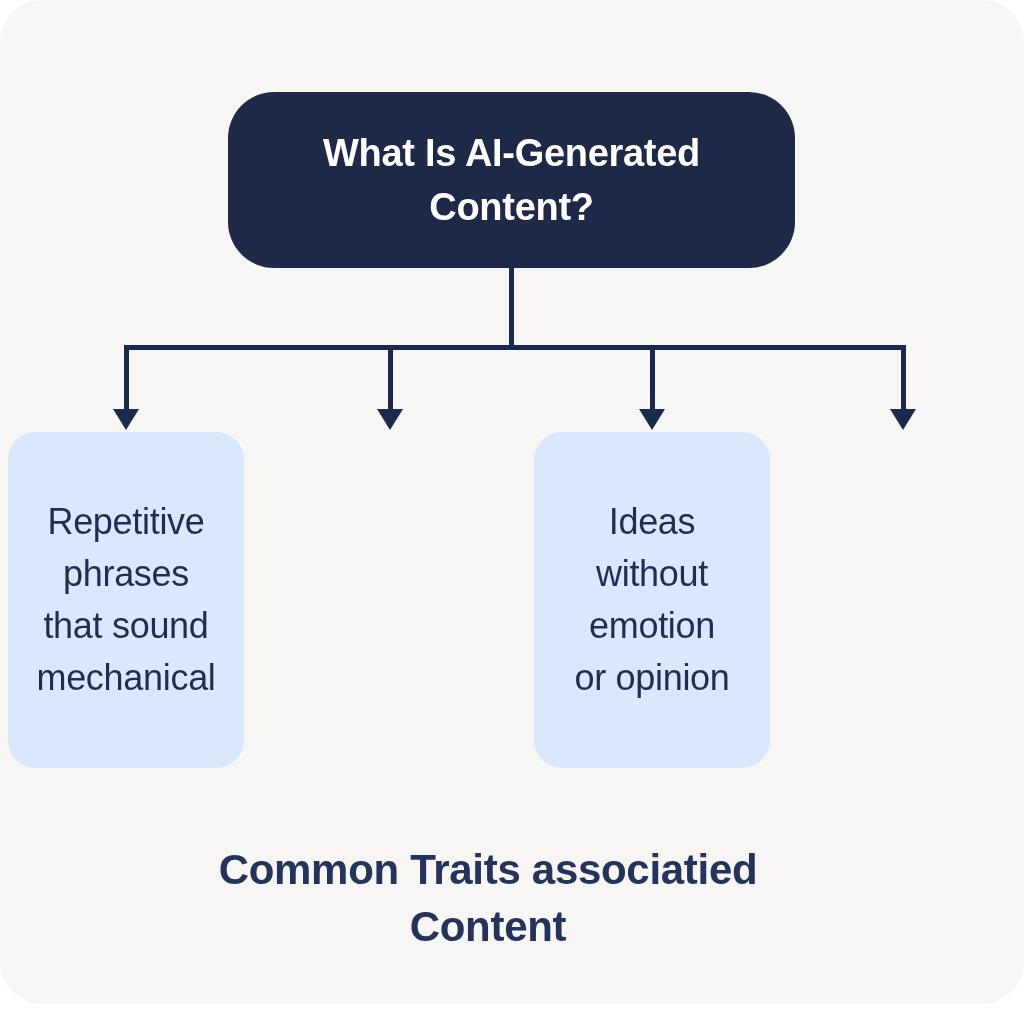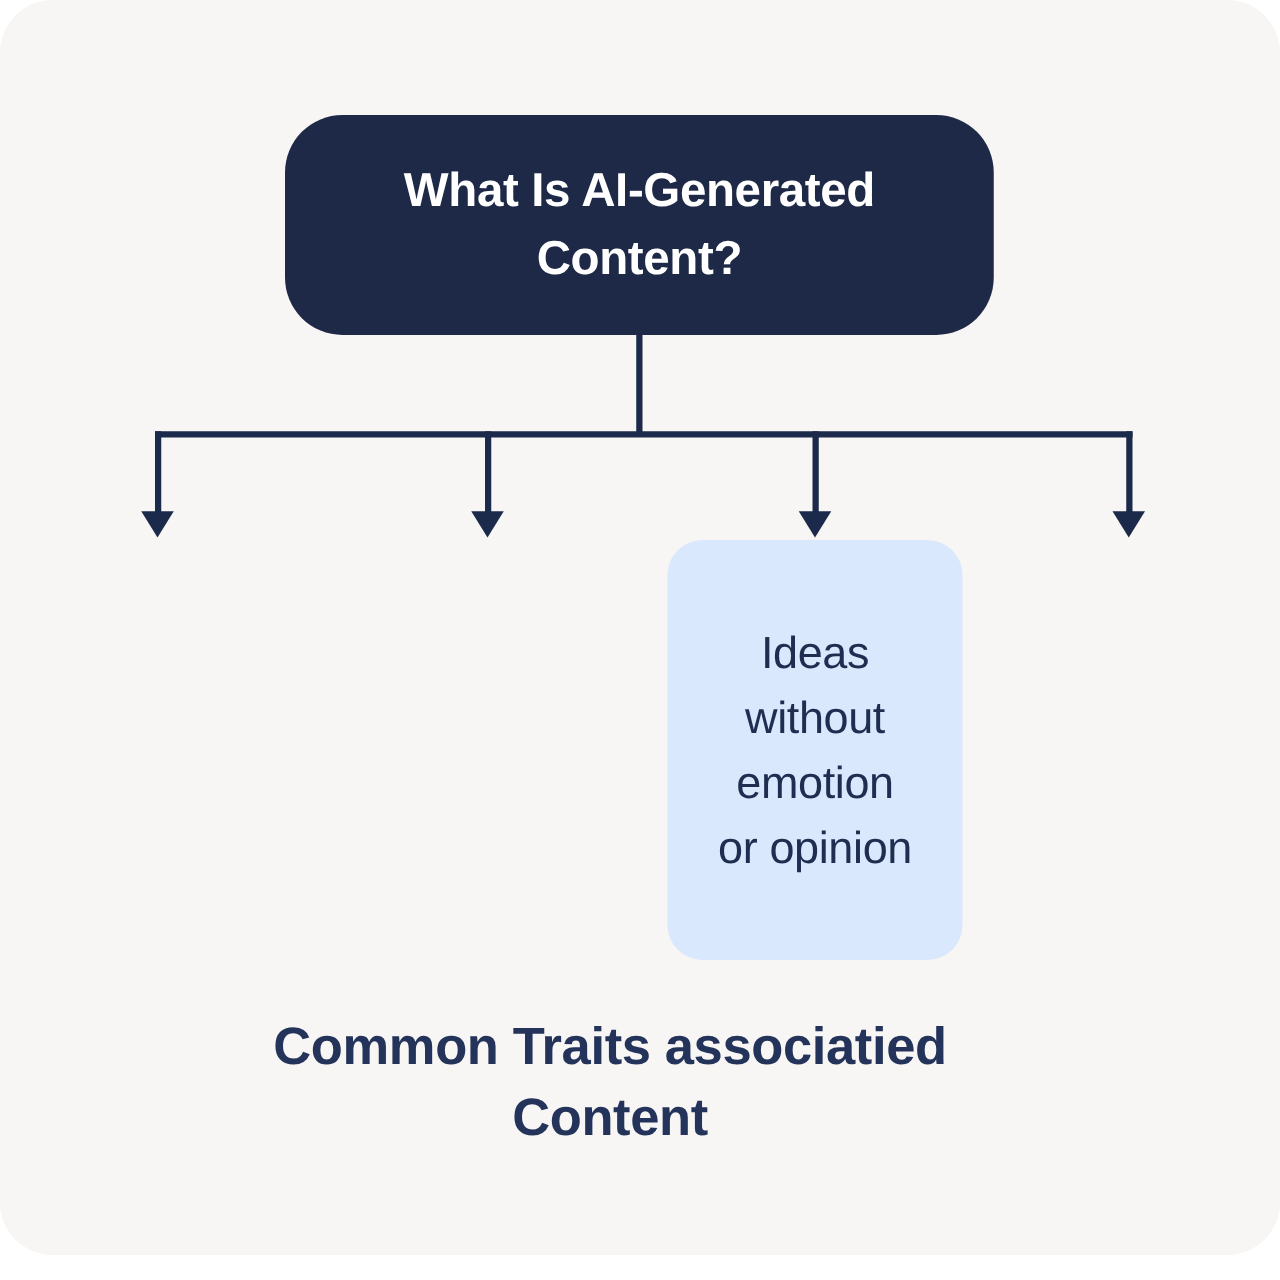--- a/index.html
+++ b/index.html
@@ -100,21 +100,21 @@
     color: var(--text_dark, #1f2e50);
     font-size: 36px;
     line-height: 52px;
     text-align: center;
     white-space: pre-line;
     letter-spacing: -0.3px;
   }
   .caption-wrap {
     position: absolute;
     left: 0;
-    top: 808px;
+    top: 841px;
     width: 976px;
     text-align: center;
   }
   .caption-text {
     color: var(--caption, #24335a);
     font-size: 42px;
     font-weight: bold;
     line-height: 57px;
     white-space: pre-line;
     letter-spacing: -0.3px;
@@ -136,20 +136,26 @@
   <div class="hline"></div>
   <div class="drop d1"></div>
   <div class="drop d2"></div>
   <div class="drop d3"></div>
   <div class="drop d4"></div>
   <div class="arrowhead a1"></div>
   <div class="arrowhead a2"></div>
   <div class="arrowhead a3"></div>
   <div class="arrowhead a4"></div>
 
+  <div class="trait-box b1">
+    <span class="trait-text">Repetitive
+phrases
+that sound
+mechanical</span>
+  </div>
   <div class="trait-box b3">
     <span class="trait-text">Ideas
 without
 emotion
 or opinion</span>
   </div>
 
   <div class="caption-wrap">
     <span class="caption-text">Common Traits associatied
 Content</span>

